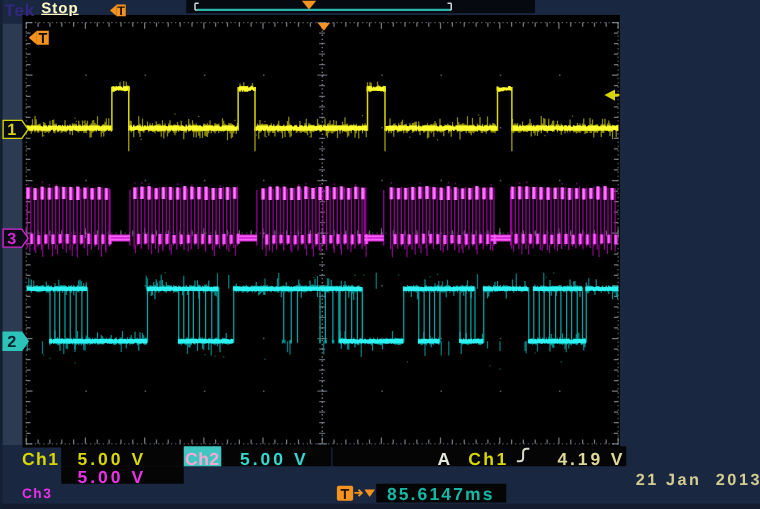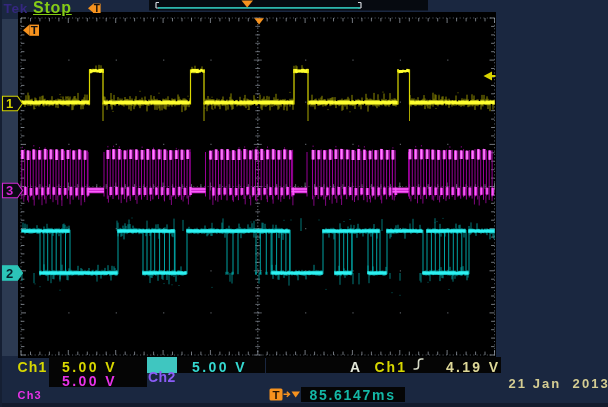--- a/index.html
+++ b/index.html
@@ -5,32 +5,32 @@
 #scr { position:absolute; left:0; top:0; width:608px; height:407px; background:#1a2740; font-family:"Liberation Sans", sans-serif;padding-left:28px; }
 .abs { position:absolute; }
 .t { font-weight:bold; white-space:pre; }
 </style></head><body>
 <div id="scr">
   <div class="abs" style="left:2px;top:19px;width:15.5px;height:337px;background:#2c3a52;"></div>
   <div class="abs" style="left:0px;top:403px;width:608px;height:4px;background:#131b2d;"></div>
   <div class="abs" style="left:0px;top:0px;width:2px;height:407px;background:#151f33;"></div>
   <div class="abs" style="left:17.5px;top:12px;width:478.5px;height:346px;background:#000;"></div>
   <div class="abs t" style="left:3.5px;top:0.5px;font-size:13.5px;color:#34277f;letter-spacing:0.8px;">Tek</div>
-  <div class="abs t" style="left:33px;top:-1px;font-size:16px;color:#84cc16;letter-spacing:0.8px;text-decoration:underline;">Stop</div>
+  <div class="abs t" style="left:33px;top:-1px;font-size:12px;color:#fef9c3;letter-spacing:0.8px;text-decoration:underline;">Stop</div>
 
   <div class="abs" style="left:48.5px;top:357px;width:98px;height:15.5px;background:#050505;"></div>
   <div class="abs" style="left:177px;top:357px;width:88px;height:15.5px;background:#050505;"></div>
   <div class="abs" style="left:266px;top:357px;width:235px;height:15.5px;background:#050505;"></div>
   <div class="abs" style="left:48.5px;top:373px;width:98px;height:14px;background:#050505;"></div>
   <div class="abs" style="left:146.5px;top:357px;width:30px;height:15.5px;background:#3fc6c0;"></div>
   <div class="abs" style="left:300.5px;top:386.5px;width:104px;height:15.5px;background:#050505;"></div>
 
   <div class="abs t" style="left:17.5px;top:358.5px;font-size:14px;color:#d8d800;letter-spacing:1.2px;">Ch1</div>
   <div class="abs t" style="left:62px;top:358.5px;font-size:14px;color:#d8d800;letter-spacing:2.4px;">5.00 V</div>
-  <div class="abs t" style="left:148px;top:358.5px;font-size:14px;color:#8b5cf6;letter-spacing:0.4px;margin-top:10px;">Ch2</div>
+  <div class="abs t" style="left:148px;top:358.5px;font-size:14px;color:#f9a8d4;letter-spacing:0.4px;">Ch2</div>
   <div class="abs t" style="left:192px;top:358.5px;font-size:14px;color:#35d8d0;letter-spacing:2.4px;">5.00 V</div>
   <div class="abs t" style="left:350px;top:358.5px;font-size:14px;color:#e4e8da;">A</div>
   <div class="abs t" style="left:374.5px;top:358.5px;font-size:14px;color:#d8d800;letter-spacing:2px;">Ch1</div>
   <div class="abs t" style="left:446px;top:358.5px;font-size:14px;color:#ded898;letter-spacing:2.3px;">4.19 V</div>
   <div class="abs t" style="left:17.5px;top:389px;font-size:11px;color:#e832e8;letter-spacing:1.2px;">Ch3</div>
   <div class="abs t" style="left:62px;top:373px;font-size:14px;color:#e832e8;letter-spacing:2.4px;">5.00 V</div>
   <div class="abs t" style="left:309.5px;top:386.5px;font-size:14px;color:#14b8a6;letter-spacing:1.7px;">85.6147ms</div>
   <div class="abs t" style="left:508.5px;top:376px;font-size:13px;color:#d5cd92;letter-spacing:2.05px;">21 Jan  2013</div>
 
   <svg class="abs" style="left:0;top:0;filter:blur(0.33px);" width="608" height="407" viewBox="0 0 608 407">

